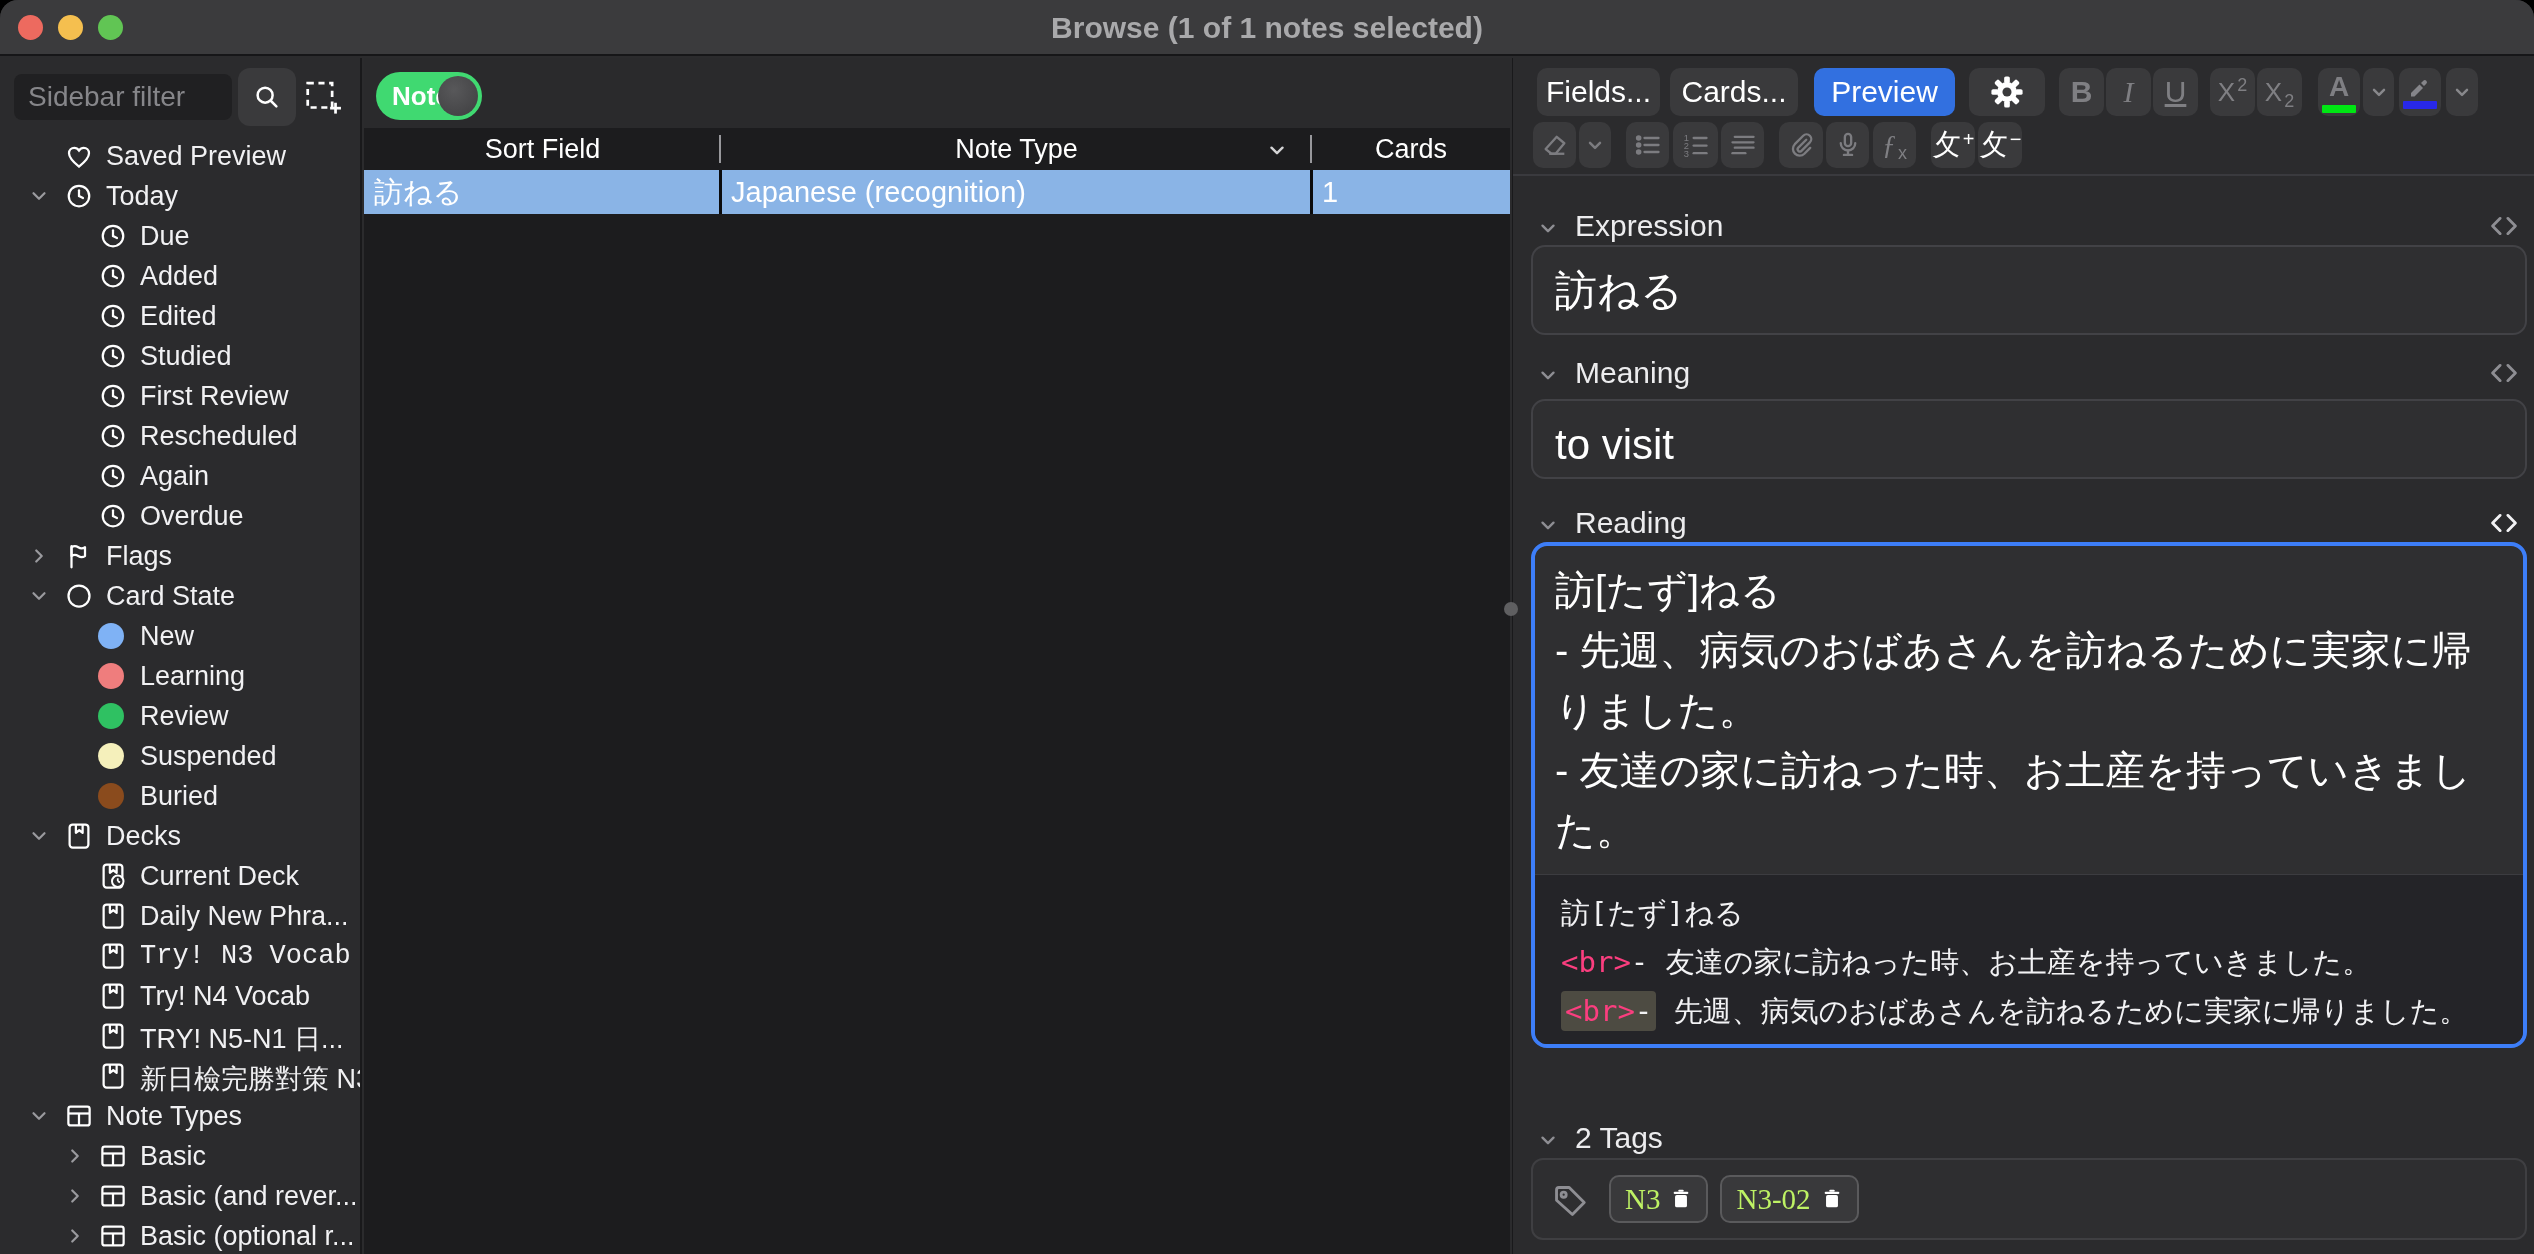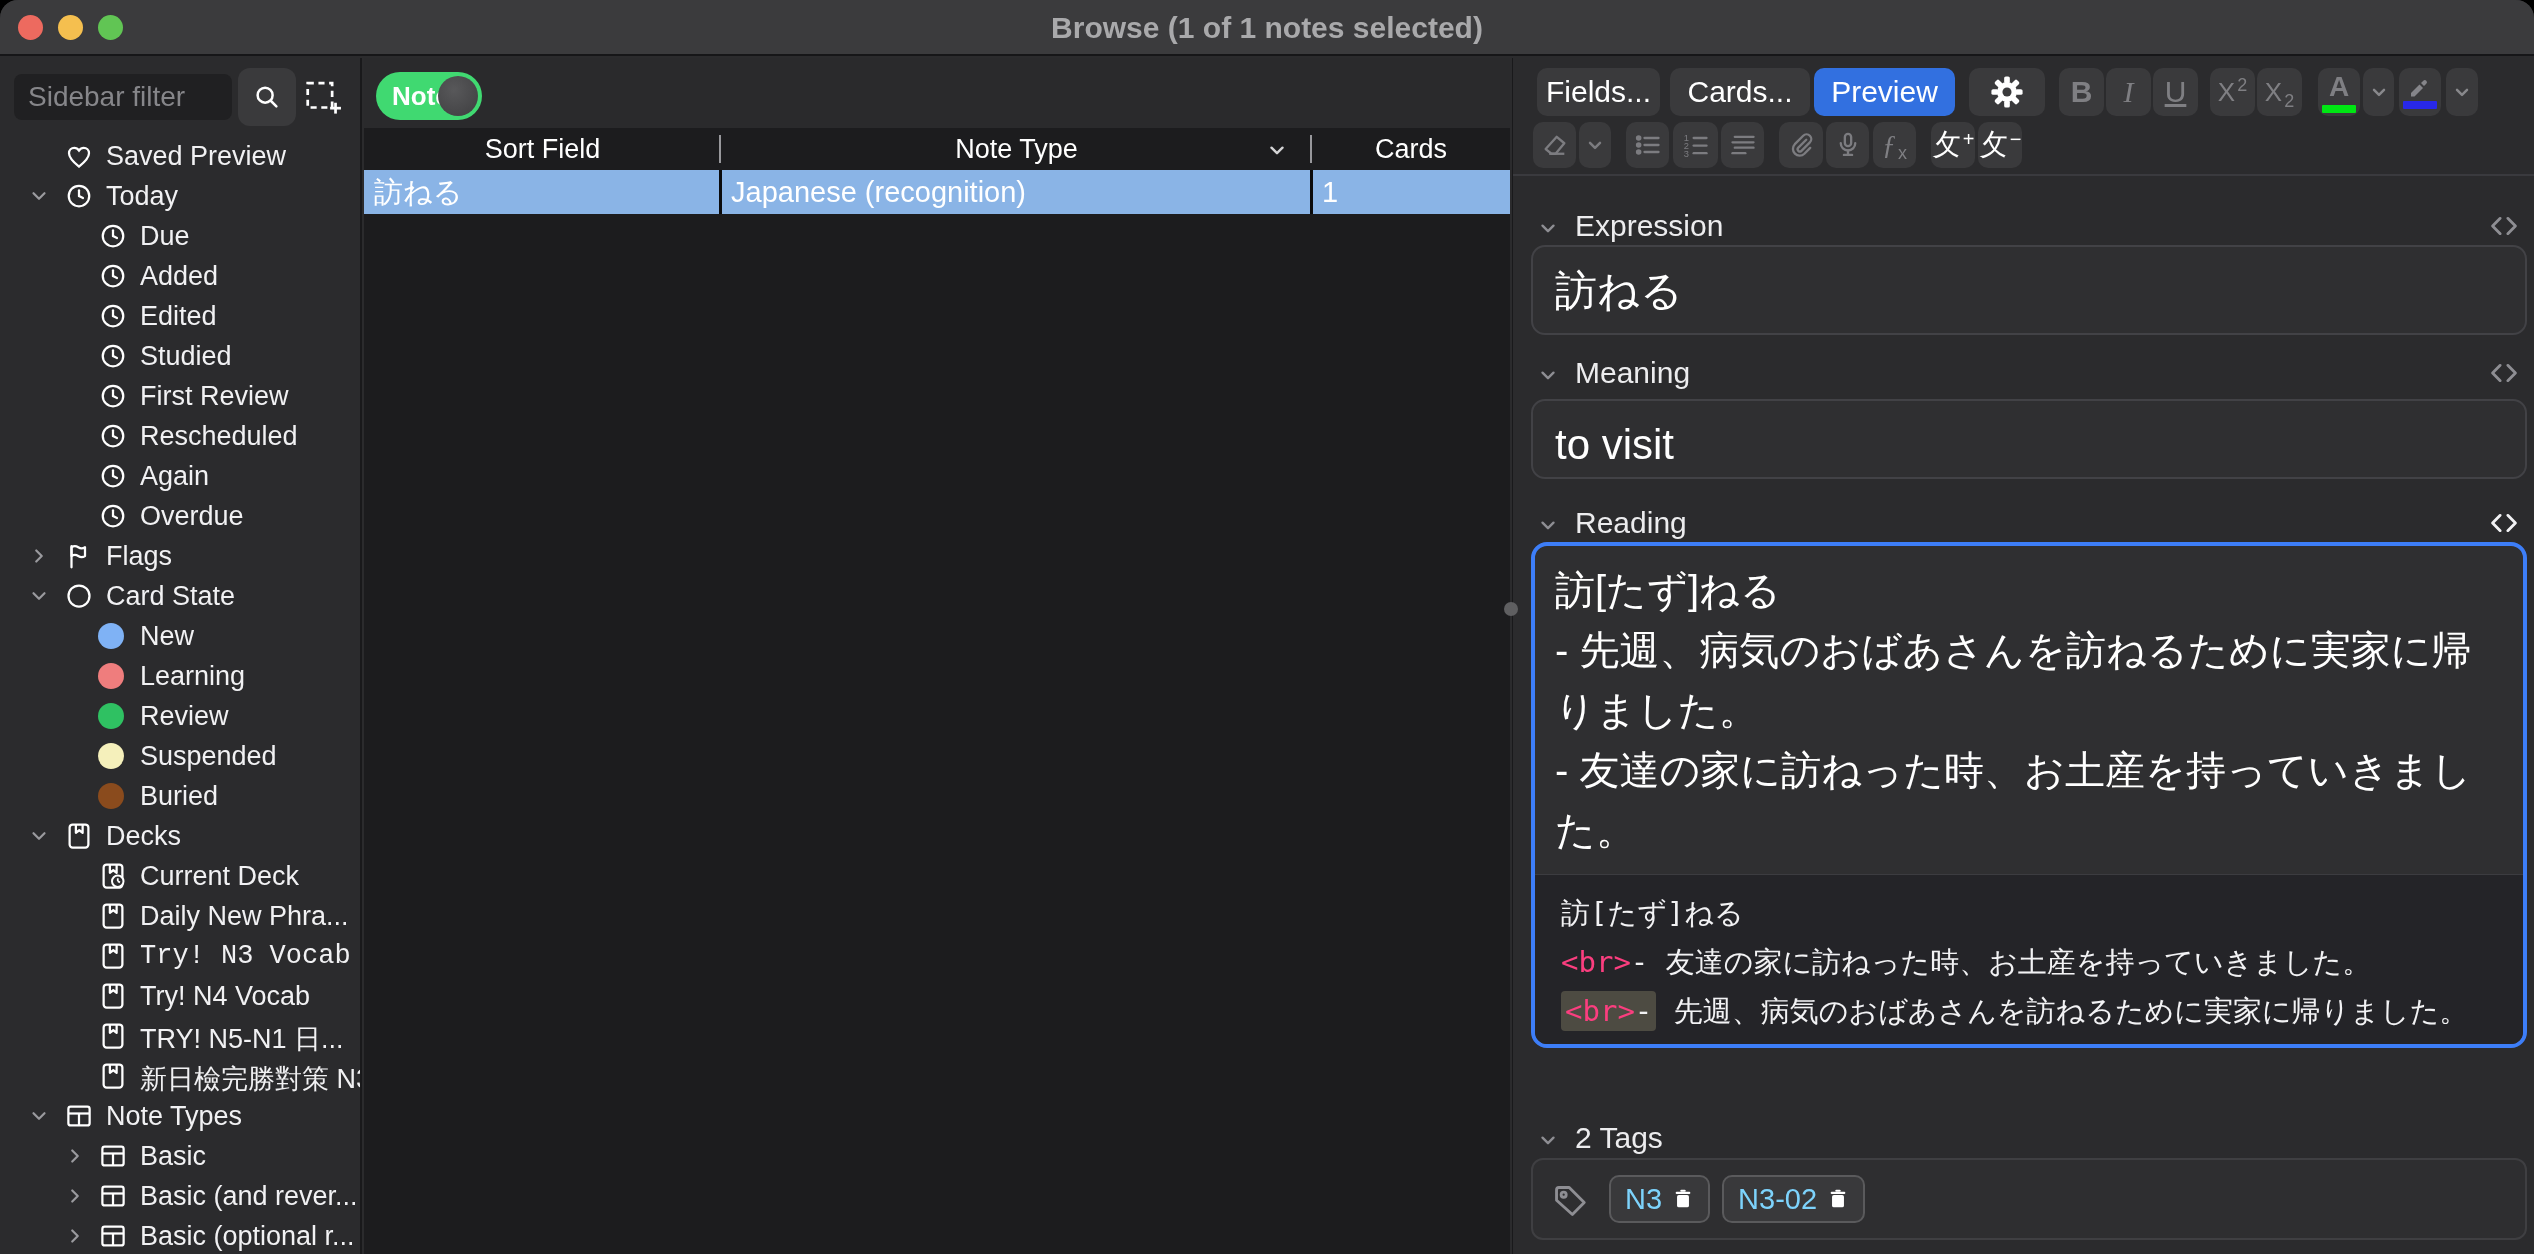--- a/index.html
+++ b/index.html
@@ -55,21 +55,21 @@
   .fieldhead .codeicon{position:absolute;right:6px;top:4px;}
   .fieldbox{position:absolute;left:18px;width:996px;background:#2f2f31;border:2px solid #424246;border-radius:14px;color:#fff;font-size:42px;padding:16px 22px;line-height:56px;}
   .readbox{position:absolute;left:18px;width:996px;background:#2f2f31;border:4px solid #3d7ef8;border-radius:16px;overflow:hidden;}
   .richarea{padding:14px 20px;font-size:40px;line-height:60px;color:#fff;}
   .srcarea{background:#242428;border-top:1px solid #3c3c40;padding:14px 26px;font-family:"DejaVu Sans Mono","Liberation Mono",monospace,"Liberation Sans",sans-serif;font-size:29px;line-height:49px;color:#f2f2f4;}
   .brtag{color:#fb3e7f;}
   .selbox{background:#4d4b42;border-radius:4px;padding:3px 4px;}
   .tagsbox{position:absolute;left:18px;width:996px;height:82px;background:#2e2e30;border:2px solid #3f3f42;border-radius:12px;}
   .tagicon{position:absolute;left:18px;top:22px;}
   .chips{position:absolute;left:76px;top:15px;display:flex;gap:12px;}
-  .chip{height:48px;display:flex;align-items:center;gap:10px;padding:0 14px;background:#39393b;border:2px solid #5a5a5c;border-radius:10px;color:#7dd3fc;font-size:29px;}
+  .chip{height:48px;display:flex;align-items:center;gap:10px;padding:0 14px;background:#39393b;border:2px solid #5a5a5c;border-radius:10px;color:#bef264;font-size:29px;font-family:Liberation Serif, serif;}
   .splitdot{position:absolute;left:1504px;top:602px;width:14px;height:14px;border-radius:50%;background:#5f5f61;}
 </style>
 </head>
 <body>
 
 <div id="win">
 
   <div class="titlebar">
     <div class="light" style="left:18px;background:#ed6a5f"></div>
     <div class="light" style="left:58px;background:#f5bf4f"></div>
@@ -413,21 +413,21 @@
       <div class="trsep" style="left:355px"></div>
       <div class="trsep" style="left:946px"></div>
     </div>
   </div>
 
   <div class="right">
 
     <div class="btn" style="left:24px;top:10px;width:123px;height:48px">
         <span>Fields...</span>
       </div>
-    <div class="btn" style="left:157px;top:10px;width:140px;height:48px">
+    <div class="btn" style="left:157px;top:10px;width:128px;height:48px">
         <span>Cards...</span>
       </div>
     <div class="btn blue" style="left:301px;top:10px;width:141px;height:48px">
         <span>Preview</span>
       </div>
     <div class="btn" style="left:456px;top:10px;width:76px;height:48px">
       <span>
         <svg width="34" height="34" viewBox="0 0 24 24">
             <g fill="#fff">
               <circle cx="12" cy="12" r="7"></circle>

